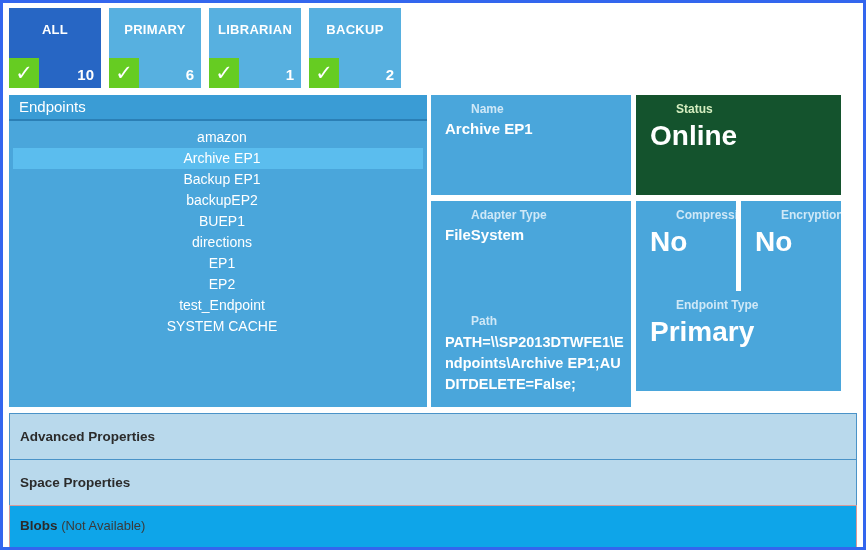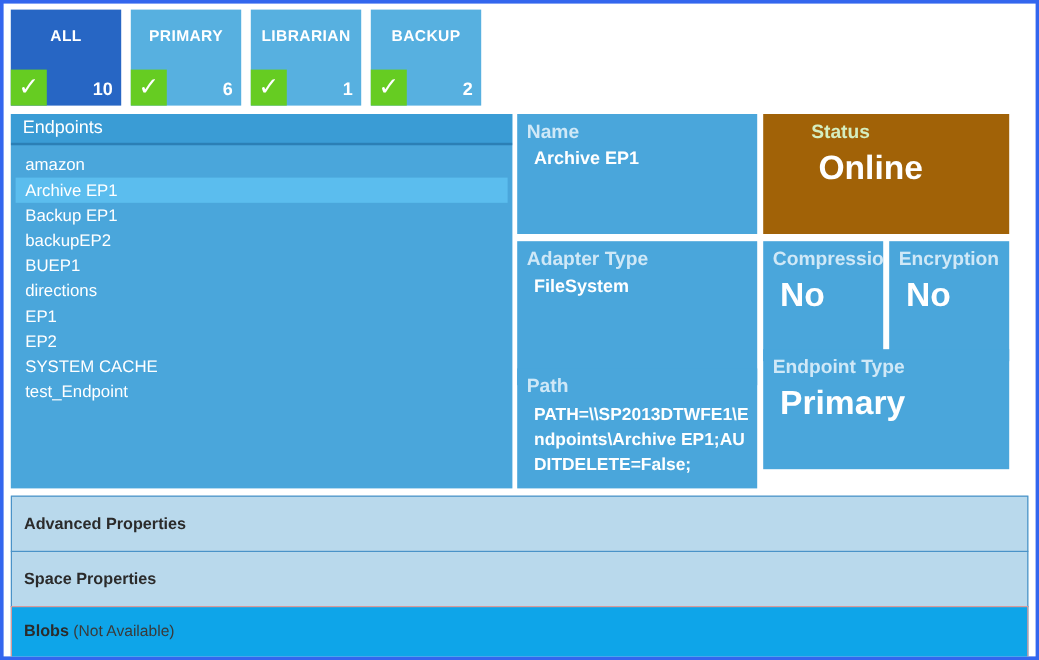--- a/index.html
+++ b/index.html
@@ -86,20 +86,21 @@
     height: 26px;
     background: #3a9cd5;
     border-bottom: 2px solid #2b7fb5;
     color: #ffffff;
     font-size: 15px;
     padding: 3px 0 0 10px;
     box-sizing: border-box;
   }
   .list-body {
     padding: 6px 4px 0 4px;
+    text-align: center;
   }
   .list-item {
     height: 21px;
     line-height: 21px;
     padding-left: 8px;
     color: #ffffff;
     font-size: 14px;
     cursor: pointer;
     white-space: nowrap;
   }
@@ -114,26 +115,27 @@
     top: 92px;
     width: 432px;
     height: 312px;
   }
   .tile {
     position: absolute;
     background: #4aa6db;
     box-sizing: border-box;
     overflow: hidden;
   }
-  .tile.green { background: #a16207; padding-left: 32px; }
+  .tile.green { background: #14532d; }
   .tile .t-label {
     color: #cfe8f7;
-    font-size: 16px;
+    font-size: 12px;
     font-weight: bold;
     padding: 7px 0 0 8px;
+    margin-left: 32px;
   }
   .tile.green .t-label { color: #d5eec0; }
   .tile .t-value {
     color: #ffffff;
     font-weight: bold;
     padding: 4px 0 0 14px;
   }
   .v-md { font-size: 15px; }
   .v-lg { font-size: 28px; }
   .v-path {
@@ -221,22 +223,22 @@
     <div class="list-header">Endpoints</div>
     <div class="list-body">
       <div class="list-item">amazon</div>
       <div class="list-item selected">Archive EP1</div>
       <div class="list-item">Backup EP1</div>
       <div class="list-item">backupEP2</div>
       <div class="list-item">BUEP1</div>
       <div class="list-item">directions</div>
       <div class="list-item">EP1</div>
       <div class="list-item">EP2</div>
+      <div class="list-item">test_Endpoint</div>
       <div class="list-item">SYSTEM CACHE</div>
-      <div class="list-item">test_Endpoint</div>
     </div>
   </div>
 
   <div class="detail-area">
 
     <div class="tile" id="tile-name">
       <div class="t-label">Name</div>
       <div class="t-value v-md">Archive EP1</div>
     </div>
 

